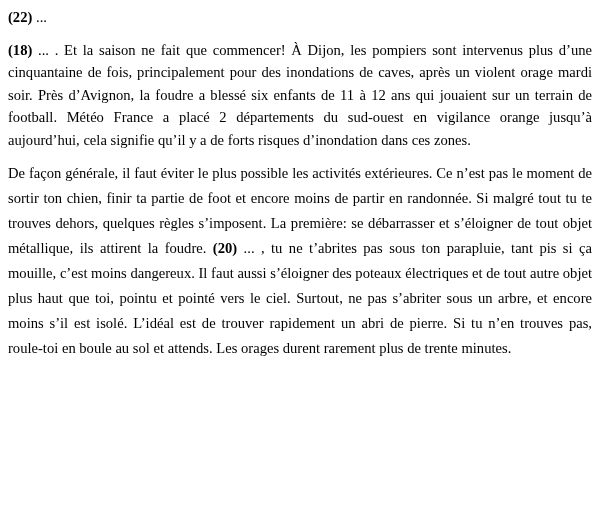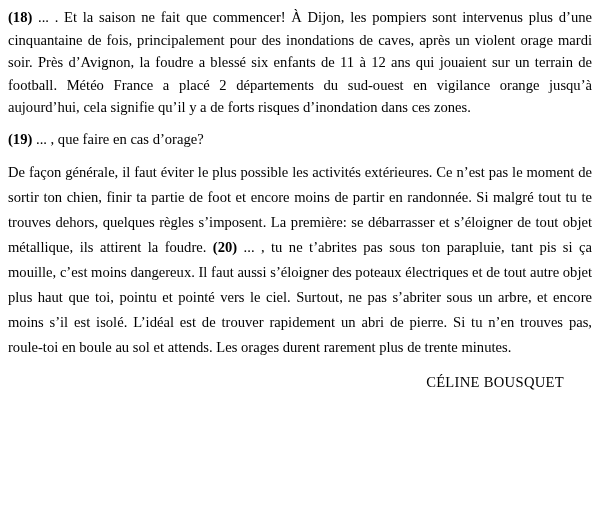--- a/index.html
+++ b/index.html
@@ -45,28 +45,27 @@
     margin-top: 14px;
     padding-right: 28px;
     letter-spacing: 0.3px;
   }
 </style>
 </head>
 <body>
 
 <div class="page">
 
+  <p class="para tight">
+    <span class="q">(22)</span><span> ...</span>
+  </p>
 
   <p class="para">
     <span class="q">(18)</span><span> ... . Et la saison ne fait que commencer! À Dijon, les pompiers sont intervenus plus d’une cinquantaine de fois, principalement pour des inondations de caves, après un violent orage mardi soir. Près d’Avignon, la foudre a blessé six enfants de 11 à 12 ans qui jouaient sur un terrain de football. Météo France a placé 2 départements du sud-ouest en vigilance orange jusqu’à aujourd’hui, cela signifie qu’il y a de forts risques d’inondation dans ces zones.</span>
   </p>
 
-  <p class="para">
-    <span class="q">(19)</span><span> ... , que faire en cas d’orage?</span>
-  </p>
 
   <p class="para block">
     <span>De façon générale, il faut éviter le plus possible les activités extérieures. Ce n’est pas le moment de sortir ton chien, finir ta partie de foot et encore moins de partir en randonnée. Si malgré tout tu te trouves dehors, quelques règles s’imposent. La première: se débarrasser et s’éloigner de tout objet métallique, ils attirent la foudre. </span><span class="q">(20)</span><span> ... , tu ne t’abrites pas sous ton parapluie, tant pis si ça mouille, c’est moins dangereux. Il faut aussi s’éloigner des poteaux électriques et de tout autre objet plus haut que toi, pointu et pointé vers le ciel. Surtout, ne pas s’abriter sous un arbre, et encore moins s’il est isolé. L’idéal est de trouver rapidement un abri de pierre. Si tu n’en trouves pas, roule-toi en boule au sol et attends. Les orages durent rarement plus de trente minutes.</span>
   </p>
 
-  <div class="signature">CÉLINE BOUSQUET</div>
 
 </div>
 
 </body></html>

